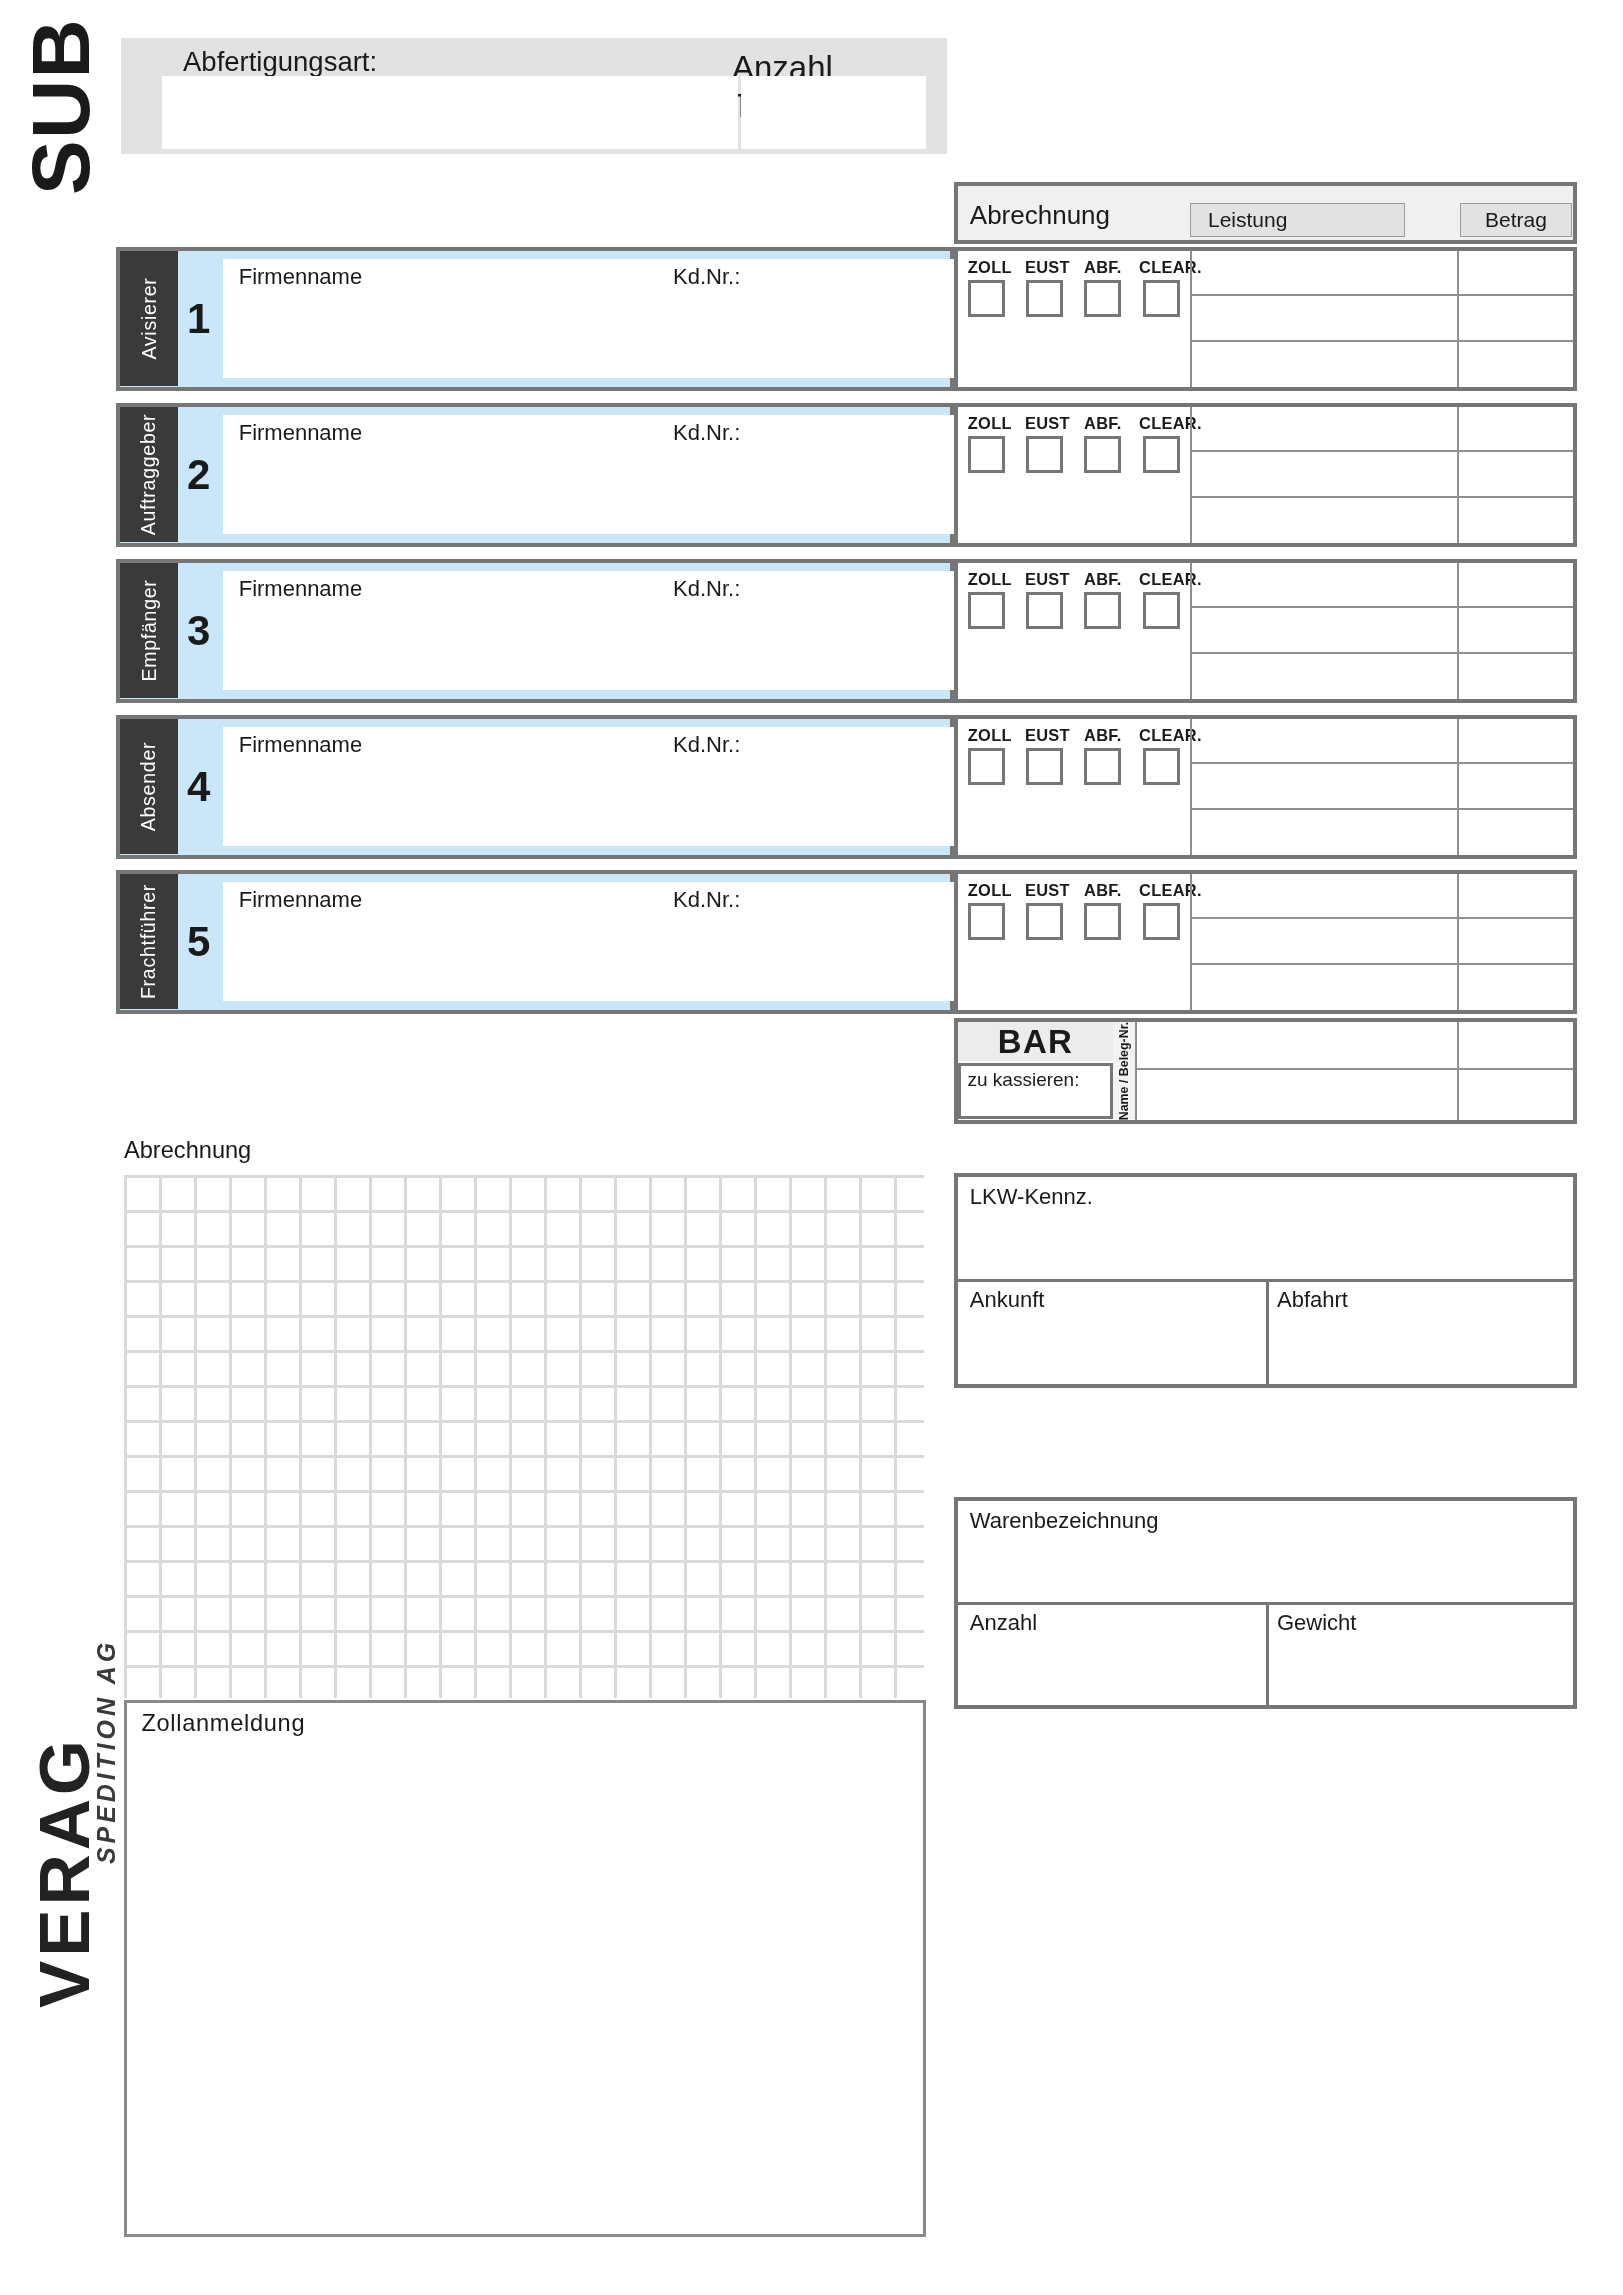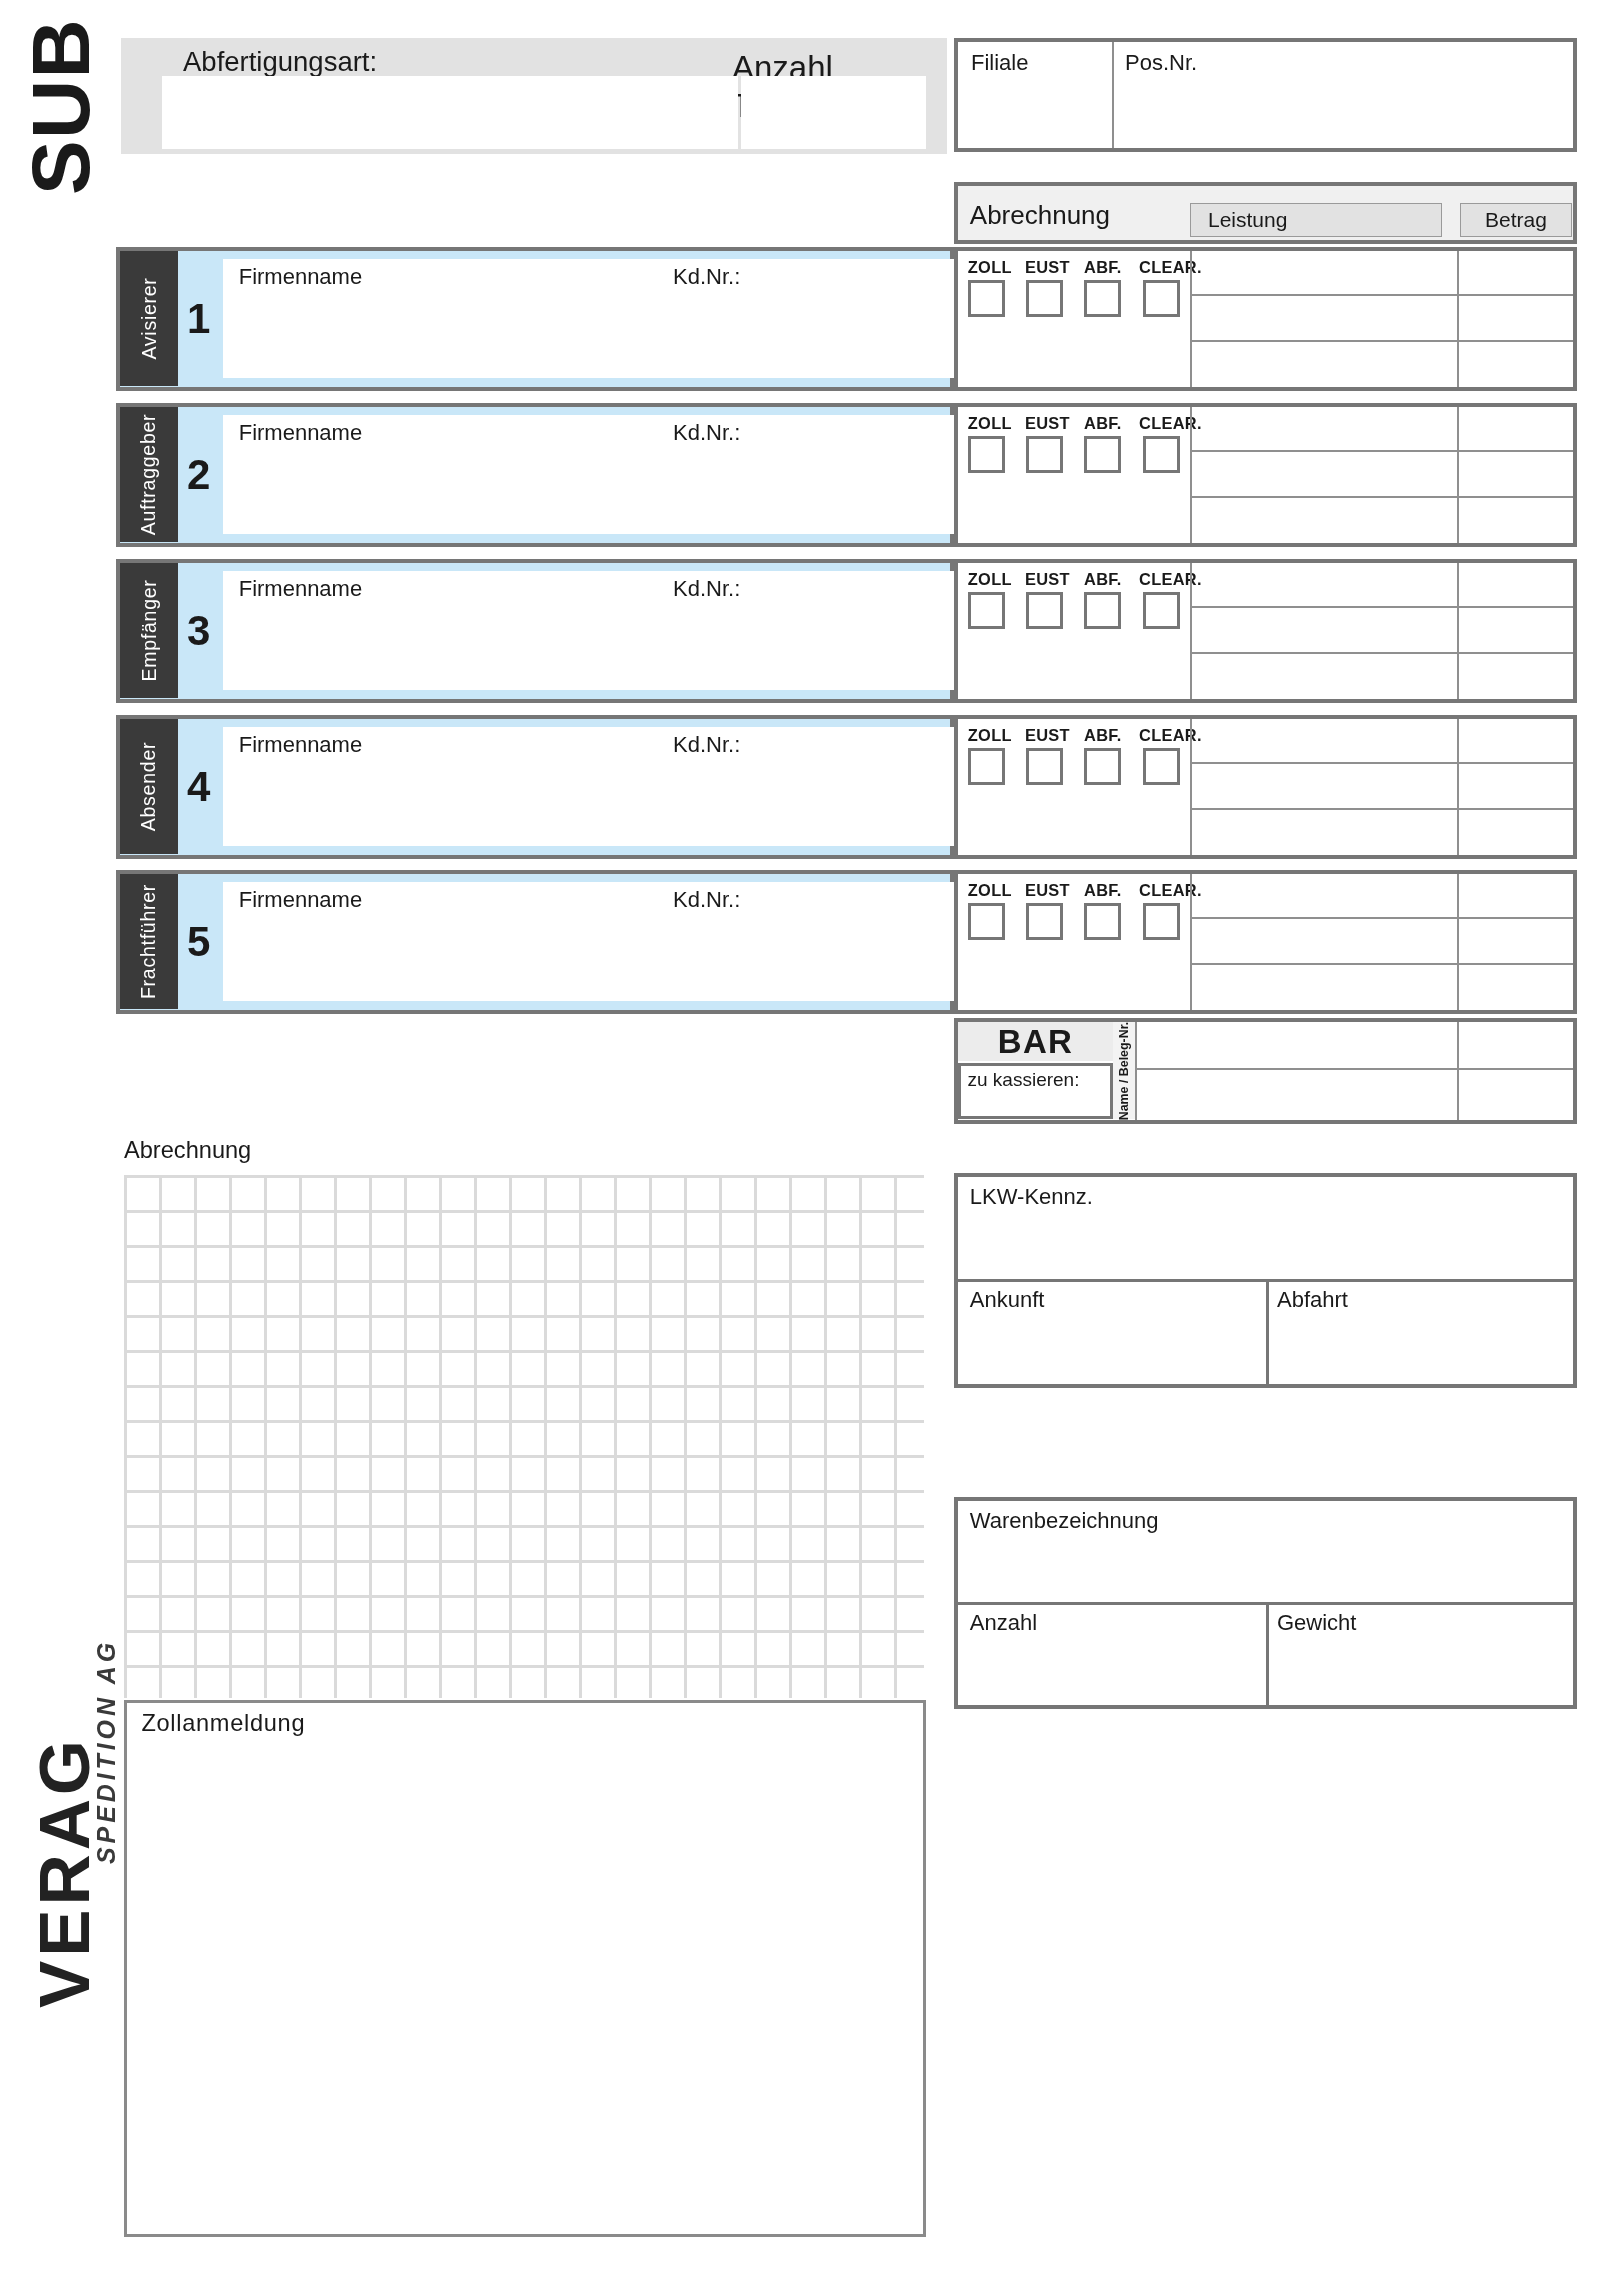--- a/index.html
+++ b/index.html
@@ -18,21 +18,21 @@
   .gbox{border:4.6px solid #767676;background:#fff;box-sizing:border-box;}
   .filiale-box{left:954px;top:38px;width:623px;height:114px;}
   .vline{position:absolute;width:2px;background:#8f8f8f;top:0;bottom:0;}
   .hline{position:absolute;height:2px;background:#8f8f8f;}
   .cell-label{font-size:22px;}
 
   
   .abr-head{left:954px;top:182px;width:623px;height:62px;background:#f0f0f0;}
   .abr-title{left:11.8px;top:14.4px;font-size:26px;}
   .hcell{position:absolute;background:#e2e2e2;border:1.3px solid #9a9a9a;box-sizing:border-box;font-size:21px;line-height:31px;}
-  .hcell.leistung{left:232px;top:17px;width:252px;height:34px;padding-left:17px;}
+  .hcell.leistung{left:232px;top:17px;width:215px;height:34px;padding-left:17px;}
   .hcell.betrag{left:502px;top:17px;width:112px;height:34px;text-align:center;}
 
   
   .prow{left:116px;width:838px;height:144px;border:4.6px solid #767676;background:#c9e7f8;box-sizing:border-box;}
   .pbar{position:absolute;left:0;top:0;width:58px;height:135px;background:#3a3a3a;display:flex;align-items:center;justify-content:center;}
   .pbar span{transform:rotate(-90deg);white-space:nowrap;color:#fff;font-size:19.6px;letter-spacing:0.7px;}
   .pnum{position:absolute;left:67px;top:0;height:135px;display:flex;align-items:center;font-size:42px;font-weight:bold;}
   .pinner{position:absolute;left:103px;top:7.9px;width:863px;height:119px;background:#fff;}
   .pinner .fname{position:absolute;left:15.7px;top:5.2px;font-size:22px;}
   .pinner .kdnr{position:absolute;left:450px;top:5.2px;font-size:22px;}
@@ -86,27 +86,20 @@
 
   <div class="abs rot sub-logo">SUB</div>
 
   <div class="abs band">
     <span class="abs band-label">Abfertigungsart:</span>
     <span class="abs anzahl-label">Anzahl Tarifnr.:</span>
     <div class="abs input-a"></div>
     <div class="abs input-b"></div>
   </div>
 
-  <div class="abs gbox filiale-box">
-    <div class="vline" style="left:154px;"></div>
-    <span class="abs cell-label" style="left:13px;top:7.9px;">Filiale</span>
-    <span class="abs cell-label" style="left:167px;top:7.9px;">Pos.Nr.</span>
-    <div class="abs" style="left:0;top:33px;width:154px;height:72px;"></div>
-    <div class="abs" style="left:157px;top:33px;right:0;height:72px;"></div>
-  </div>
 
   <div class="abs gbox abr-head">
     <span class="abs abr-title">Abrechnung</span>
     <div class="hcell leistung">Leistung</div>
     <div class="hcell betrag">Betrag</div>
   </div>
 
   <div class="abs prow" style="top:247px;">
     <div class="pbar">
         <span>Avisierer</span>

